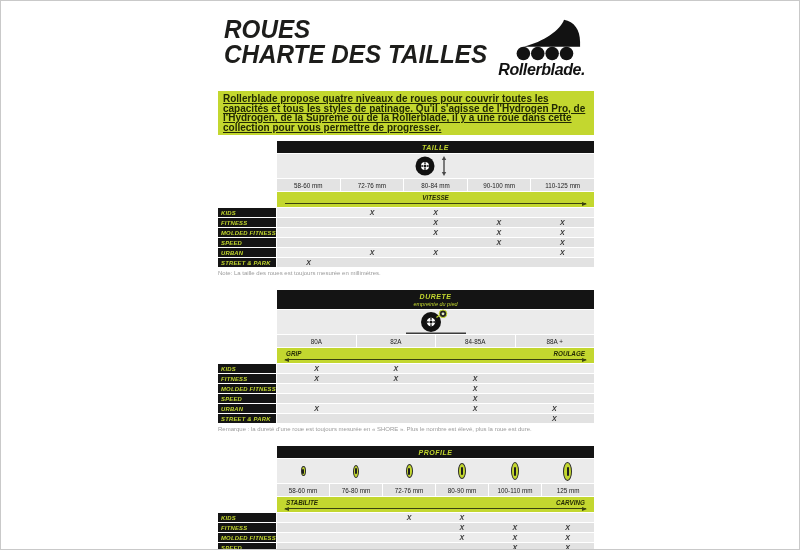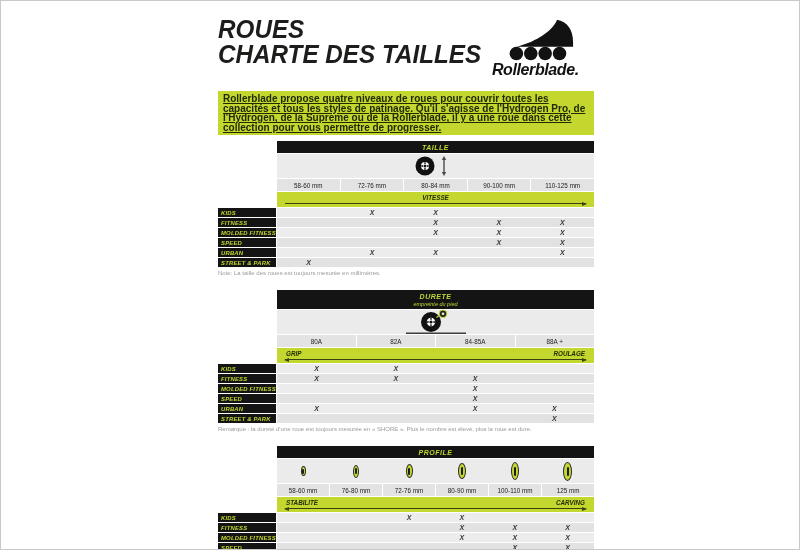--- a/index.html
+++ b/index.html
@@ -1,19 +1,19 @@
 <!DOCTYPE html>
 <html style="--accent: #c3d72f;"><head>
 <meta charset="utf-8">
 <style>
   html,body{margin:0;padding:0;background:#fff;}
   .page{position:relative;width:800px;height:550px;background:#ffffff;border:1px solid #c9c9c9;
         box-sizing:border-box;overflow:hidden;font-family:"Liberation Sans",sans-serif;}
   .content{position:absolute;left:217px;top:16px;width:376px;}
-  .masthead{display:flex;justify-content:flex-start;align-items:flex-start;}
+  .masthead{display:flex;justify-content:center;align-items:flex-start;}
   .title-block{transform:scaleX(.97);transform-origin:left top;}
   .title{font-size:25px;line-height:25px;font-weight:bold;font-style:italic;color:#1d1d1b;letter-spacing:0;}
   .logo{width:92px;text-align:center;margin-top:1px;}
   .logo svg{display:block;margin:0 auto;}
   .logo-text{font-size:16px;font-weight:bold;font-style:italic;color:#121212;letter-spacing:-.4px;margin-top:-1px;}
   .intro{margin:12px 0 0;background:var(--accent);color:#222a03;font-size:10px;font-weight:bold;
          line-height:9.6px;padding:3px 5px;text-decoration:underline;}
   .chart-table{margin-top:14px;}
   .chart-table.first{margin-top:6px;}
   .t-top{margin-left:59px;}

